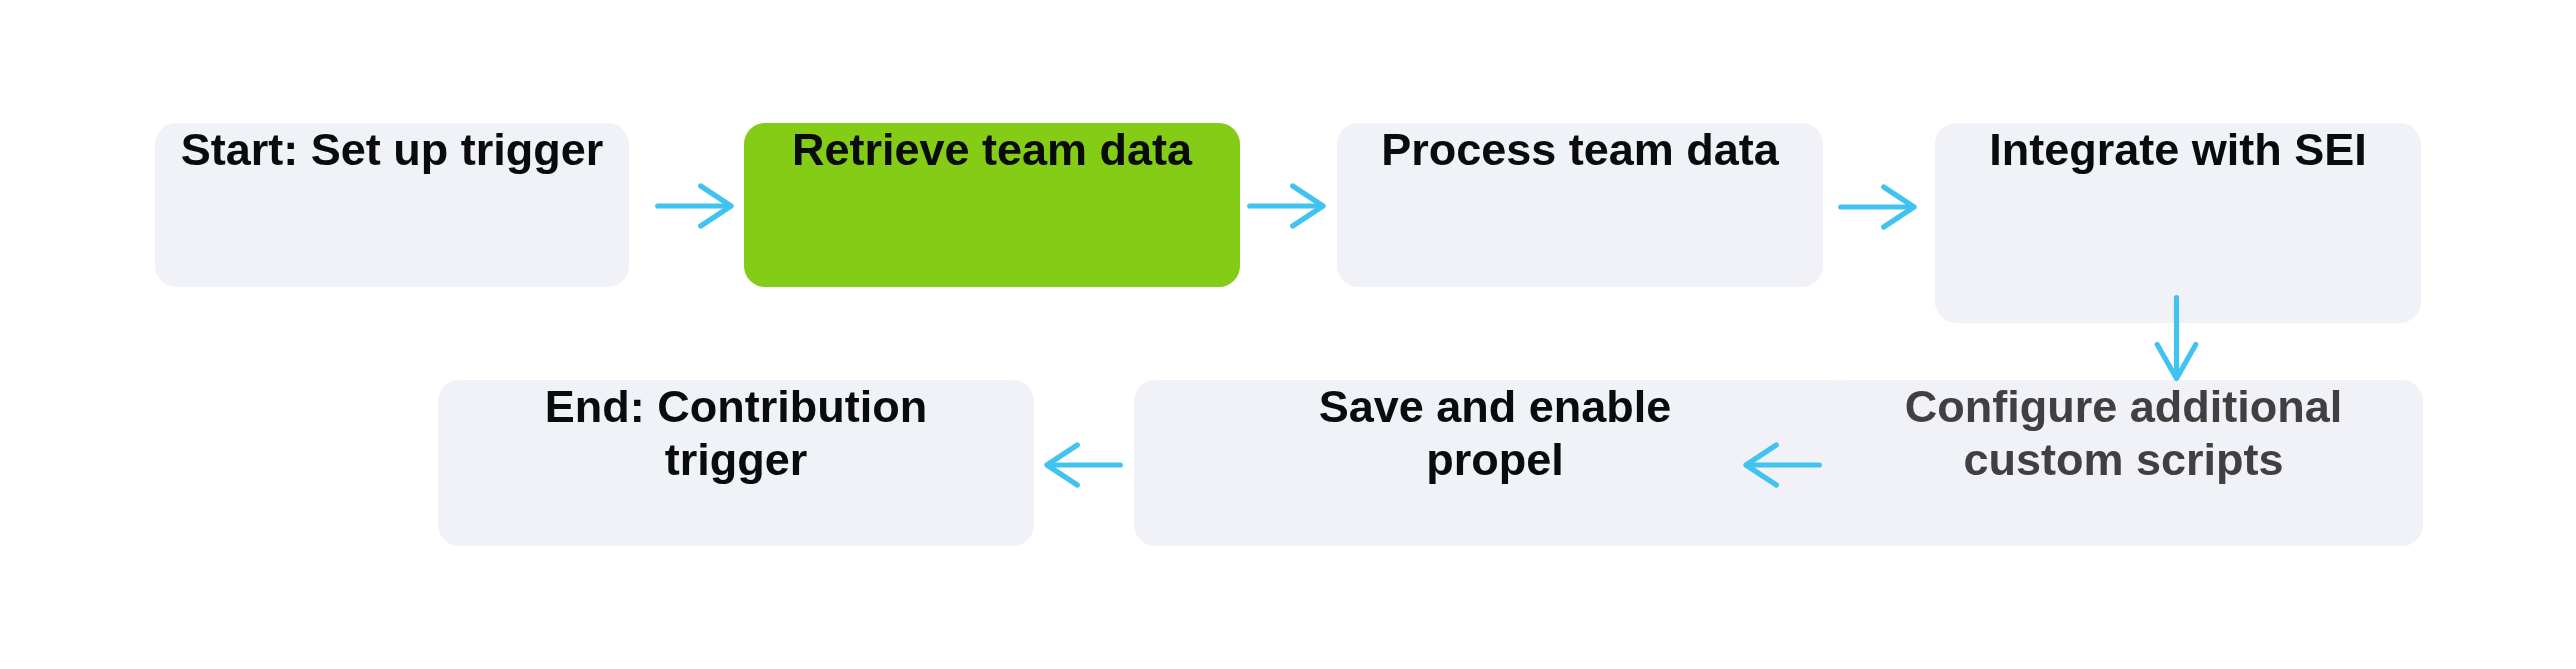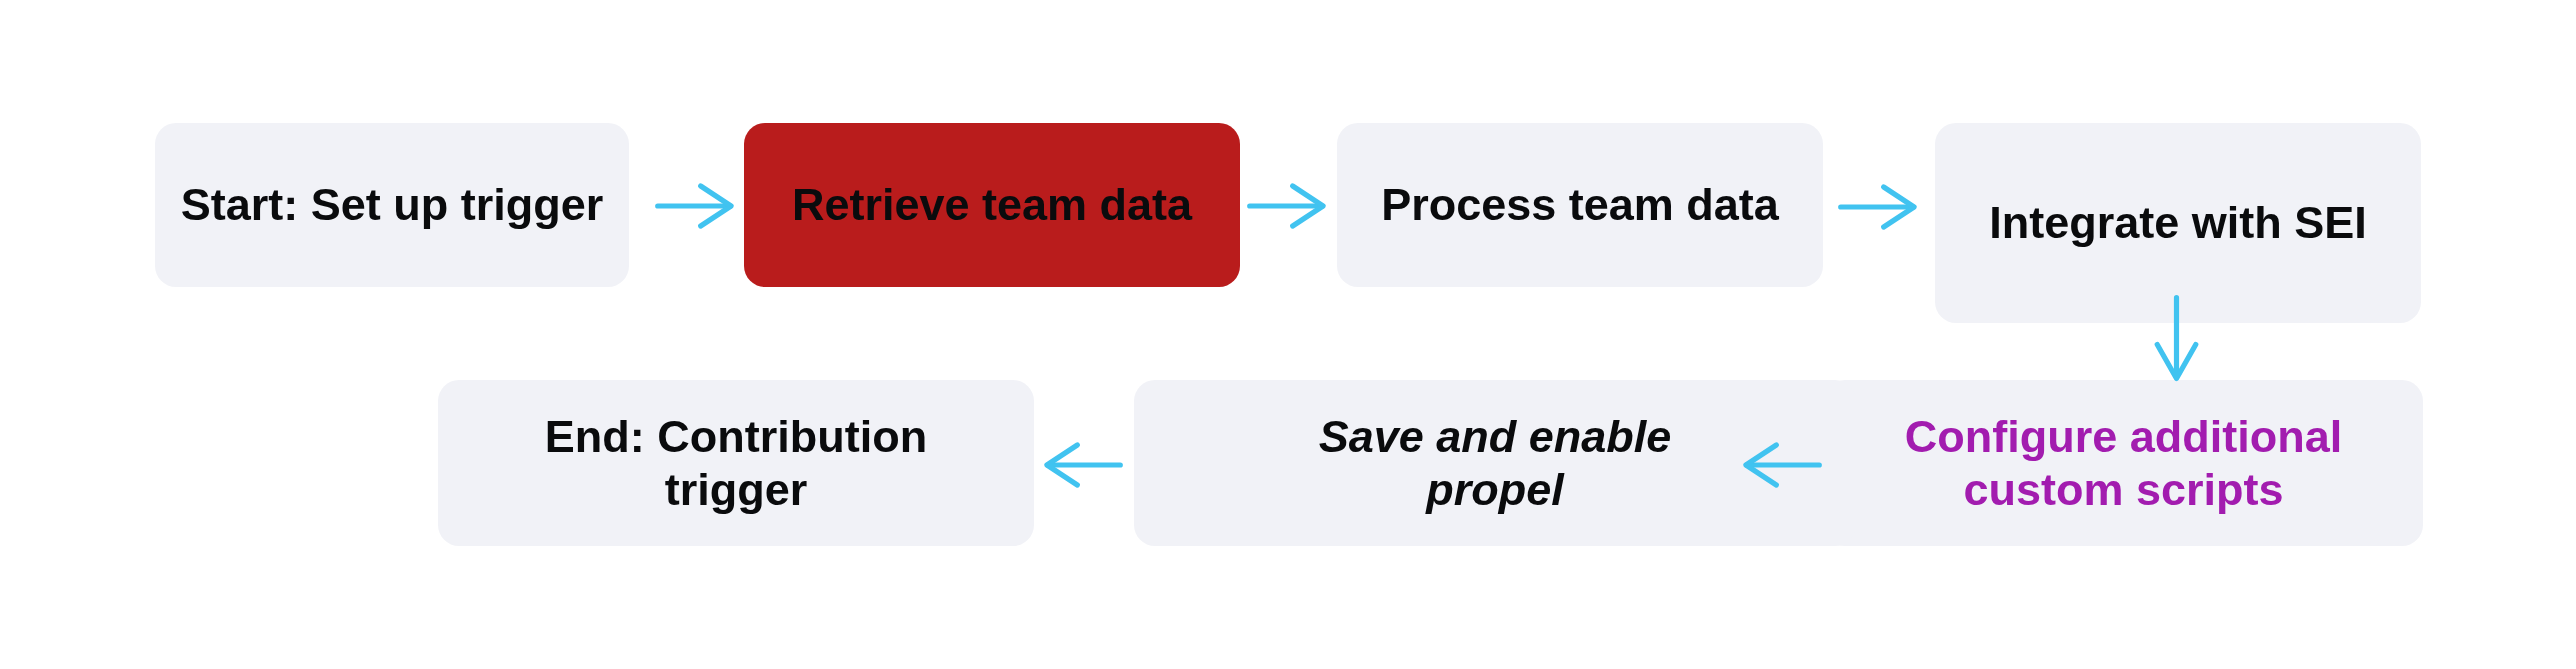--- a/index.html
+++ b/index.html
@@ -11,21 +11,21 @@
     background: #ffffff;
     overflow: hidden;
     font-family: "Liberation Sans", sans-serif;
   }
   .node {
     position: absolute;
     background: #F1F2F7;
     color: #0A0B0D;
     border-radius: 21px;
     display: flex;
-    align-items: center;
+    align-items: flex-start;
     justify-content: center;
     text-align: center;
     font-weight: 700;
     font-size: 45px;
     line-height: 1.18;
     white-space: pre-line;
   }
   .arrow { position: absolute; display: block; }
   .arrow path {
     fill: none;
@@ -37,38 +37,38 @@
 </style>
 </head>
 <body>
 
 <div class="canvas" style="background: rgb(255, 255, 255);">
 
   <div class="node" style="left: 155px; top: 123px; width: 474px; height: 164px; background: rgb(241, 242, 247); color: rgb(10, 11, 13);">
     <span>Start: Set up trigger</span>
   </div>
 
-  <div class="node" style="left: 744px; top: 123px; width: 496px; height: 164px; background: #b91c1c; color: rgb(10, 11, 13);">
+  <div class="node" style="left: 744px; top: 123px; width: 496px; height: 164px; background: #84cc16; color: rgb(10, 11, 13);">
     <span>Retrieve team data</span>
   </div>
 
   <div class="node" style="left: 1337px; top: 123px; width: 486px; height: 164px; background: rgb(241, 242, 247); color: rgb(10, 11, 13);">
     <span>Process team data</span>
   </div>
 
   <div class="node" style="left: 1935px; top: 123px; width: 486px; height: 200px; background: rgb(241, 242, 247); color: rgb(10, 11, 13);">
     <span>Integrate with SEI</span>
   </div>
 
-  <div class="node" style="left: 1824px; top: 380px; width: 599px; height: 166px; background: rgb(241, 242, 247); color: #a21caf;">
+  <div class="node" style="left: 1824px; top: 380px; width: 599px; height: 166px; background: rgb(241, 242, 247); color: #404040;">
     <span>Configure additional
 custom scripts</span>
   </div>
 
-  <div class="node" style="left: 1134px; top: 380px; width: 722px; height: 166px; background: rgb(241, 242, 247); color: rgb(10, 11, 13); font-style: italic;">
+  <div class="node" style="left: 1134px; top: 380px; width: 722px; height: 166px; background: rgb(241, 242, 247); color: rgb(10, 11, 13);">
     <span>Save and enable
 propel</span>
   </div>
 
   <div class="node" style="left: 438px; top: 380px; width: 596px; height: 166px; background: rgb(241, 242, 247); color: rgb(10, 11, 13);">
     <span>End: Contribution
 trigger</span>
   </div>
 
   <svg class="arrow" style="left:654px; top:182px" width="83" height="48" viewBox="0 0 112 64">

